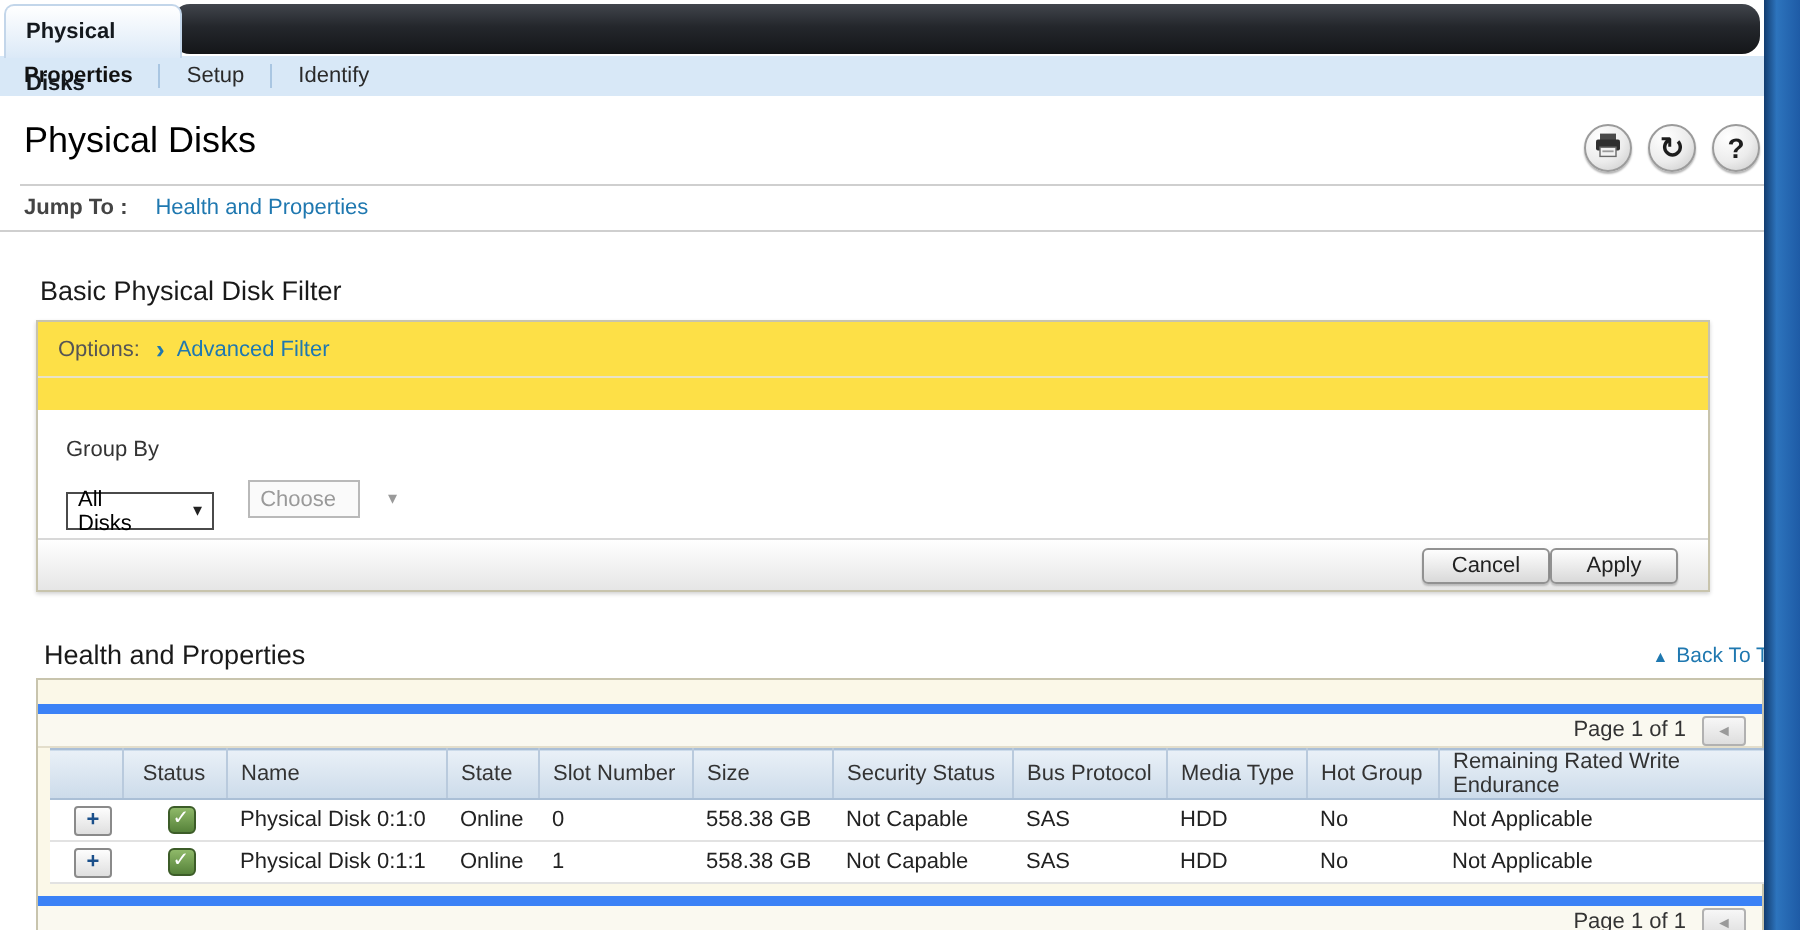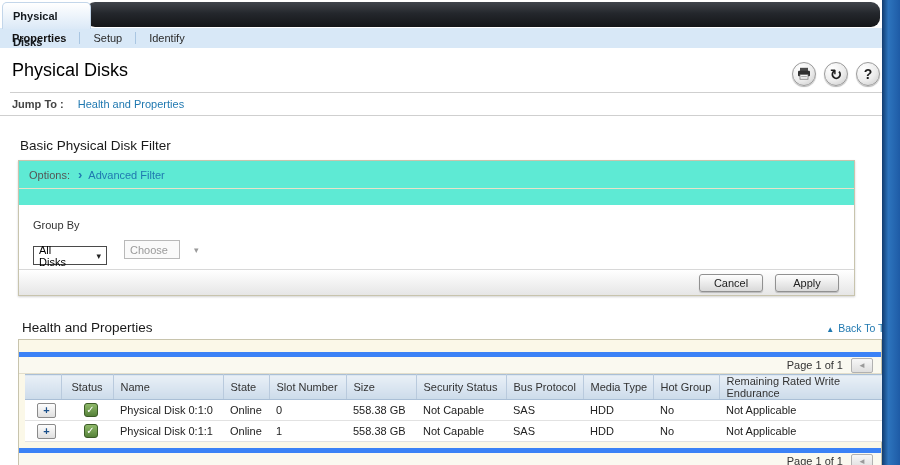--- a/index.html
+++ b/index.html
@@ -44,41 +44,41 @@
   }
   .circle-btn .glyph-refresh { font-size:15px; line-height:1; }
   .circle-btn .glyph-help { font-size:14px; line-height:1; }
   .rule { border-top:1px solid #cfcfcf; margin-right:14px; }
   .jump-row { height:22px; display:flex; align-items:center; padding-left:12px; }
   .jump-label { font-weight:bold; color:#444; margin-right:14px; }
   a.link { color:#1f78b0; text-decoration:none; cursor:pointer; }
   
   .section-heading { font-size:13.5px; color:#1a1a1a; margin:22px 0 0 20px; height:16px; }
   .filter-panel {
-    margin:6px 0 0 18px; width:837px; height:136px; background:#5eead4;
+    margin:6px 0 0 18px; width:837px; height:136px; background:#fde047;
     border:1px solid #c8c4ad; box-shadow:0 1px 2px rgba(0,0,0,.18);
     display:flex; flex-direction:column;
   }
   .options-row { height:28px; display:flex; align-items:center; padding-left:10px; border-bottom:1px solid #e8e2c9; }
   .options-label { color:#555; margin-right:8px; }
   .options-arrow { color:#1f78b0; font-weight:bold; font-size:13px; margin-right:6px; line-height:1; }
   .filter-body { flex:1; background:#ffffff; padding:14px 0 0 14px;margin-top:16px; }
   .groupby-label { color:#333; margin-bottom:9px; }
   .select-box {
     display:inline-flex; align-items:center; justify-content:space-between;
     height:19px; border:1px solid #4a4a4a; background:#fff; padding:0 5px; cursor:pointer; color:#000;gap:20px;
   }
   .select-box .chev { font-size:9px; color:#222; margin-left:6px; }
   .select-box.disabled { border-color:#b9b9b9; color:#9a9a9a; background:#fafafa; cursor:default; }
   .select-box.disabled .chev { color:#9a9a9a; }
   .sel-groupby { width:74px; margin-right:14px; }
   .sel-choose { width:56px; }
   .filter-footer {
     height:26px; background:linear-gradient(180deg,#ffffff,#e6e6e6); border-top:1px solid #d8d8d8;
-    display:flex; align-items:center; justify-content:flex-end; gap:12px; padding-right:15px;
+    display:flex; align-items:center; justify-content:flex-end; padding-right:15px;
   }
   .btn {
     min-width:64px; height:18px; border:1px solid #919191; border-radius:3px; cursor:pointer;
     background:linear-gradient(180deg,#fefefe,#d9d9d9); box-shadow:0 1px 1px rgba(0,0,0,.2);
     font-size:11px; color:#222; text-align:center; line-height:16px; padding:0 10px;
     font-family:inherit;
   }
   
   .health-head { position:relative; margin:24px 0 0 0; height:17px; width:864px; }
   .health-head .section-heading2 { font-size:13.5px; color:#1a1a1a; margin-left:22px; }

